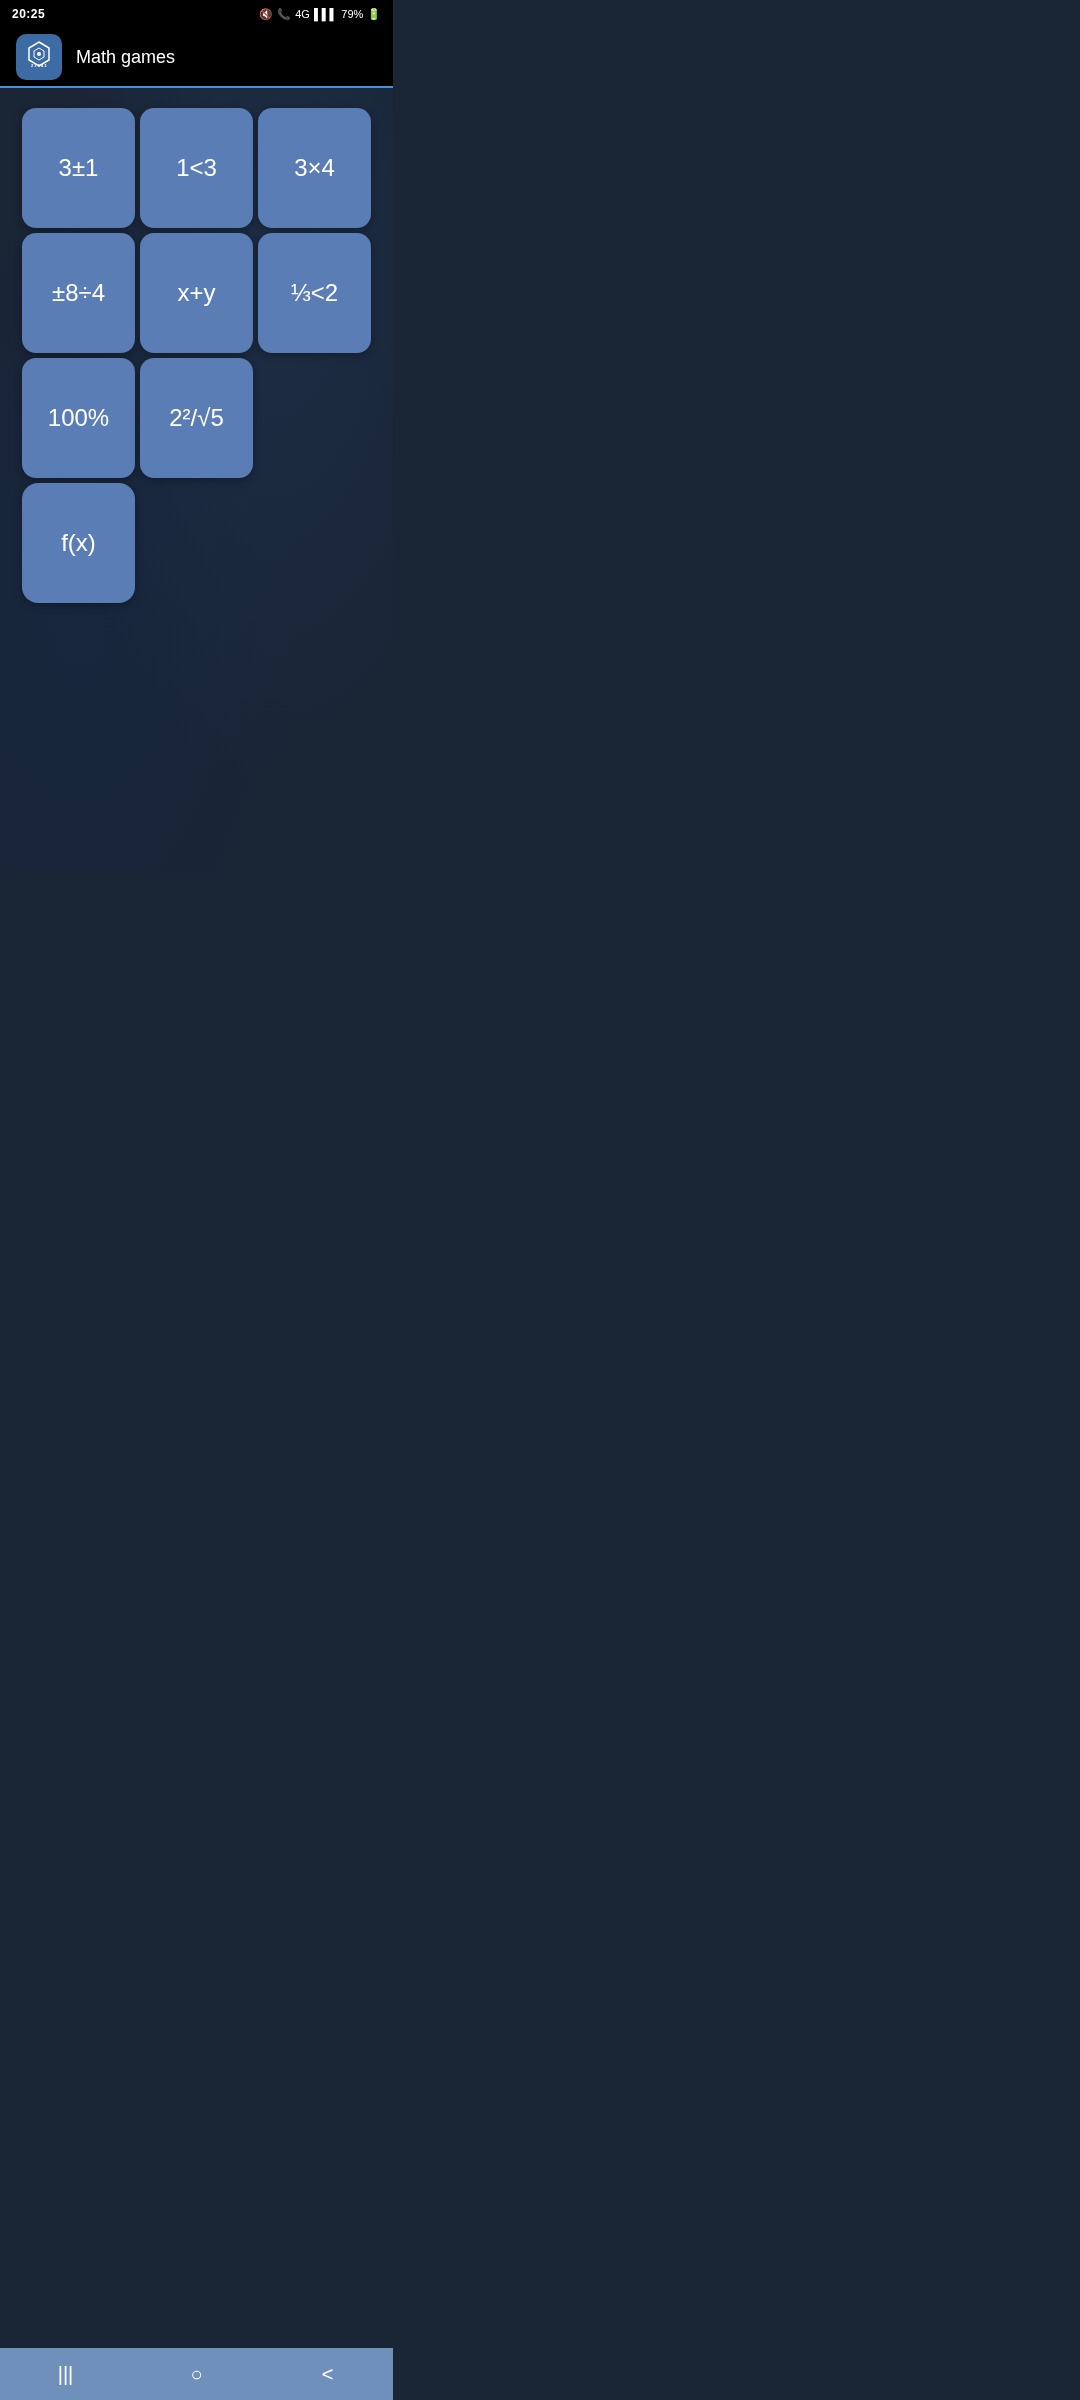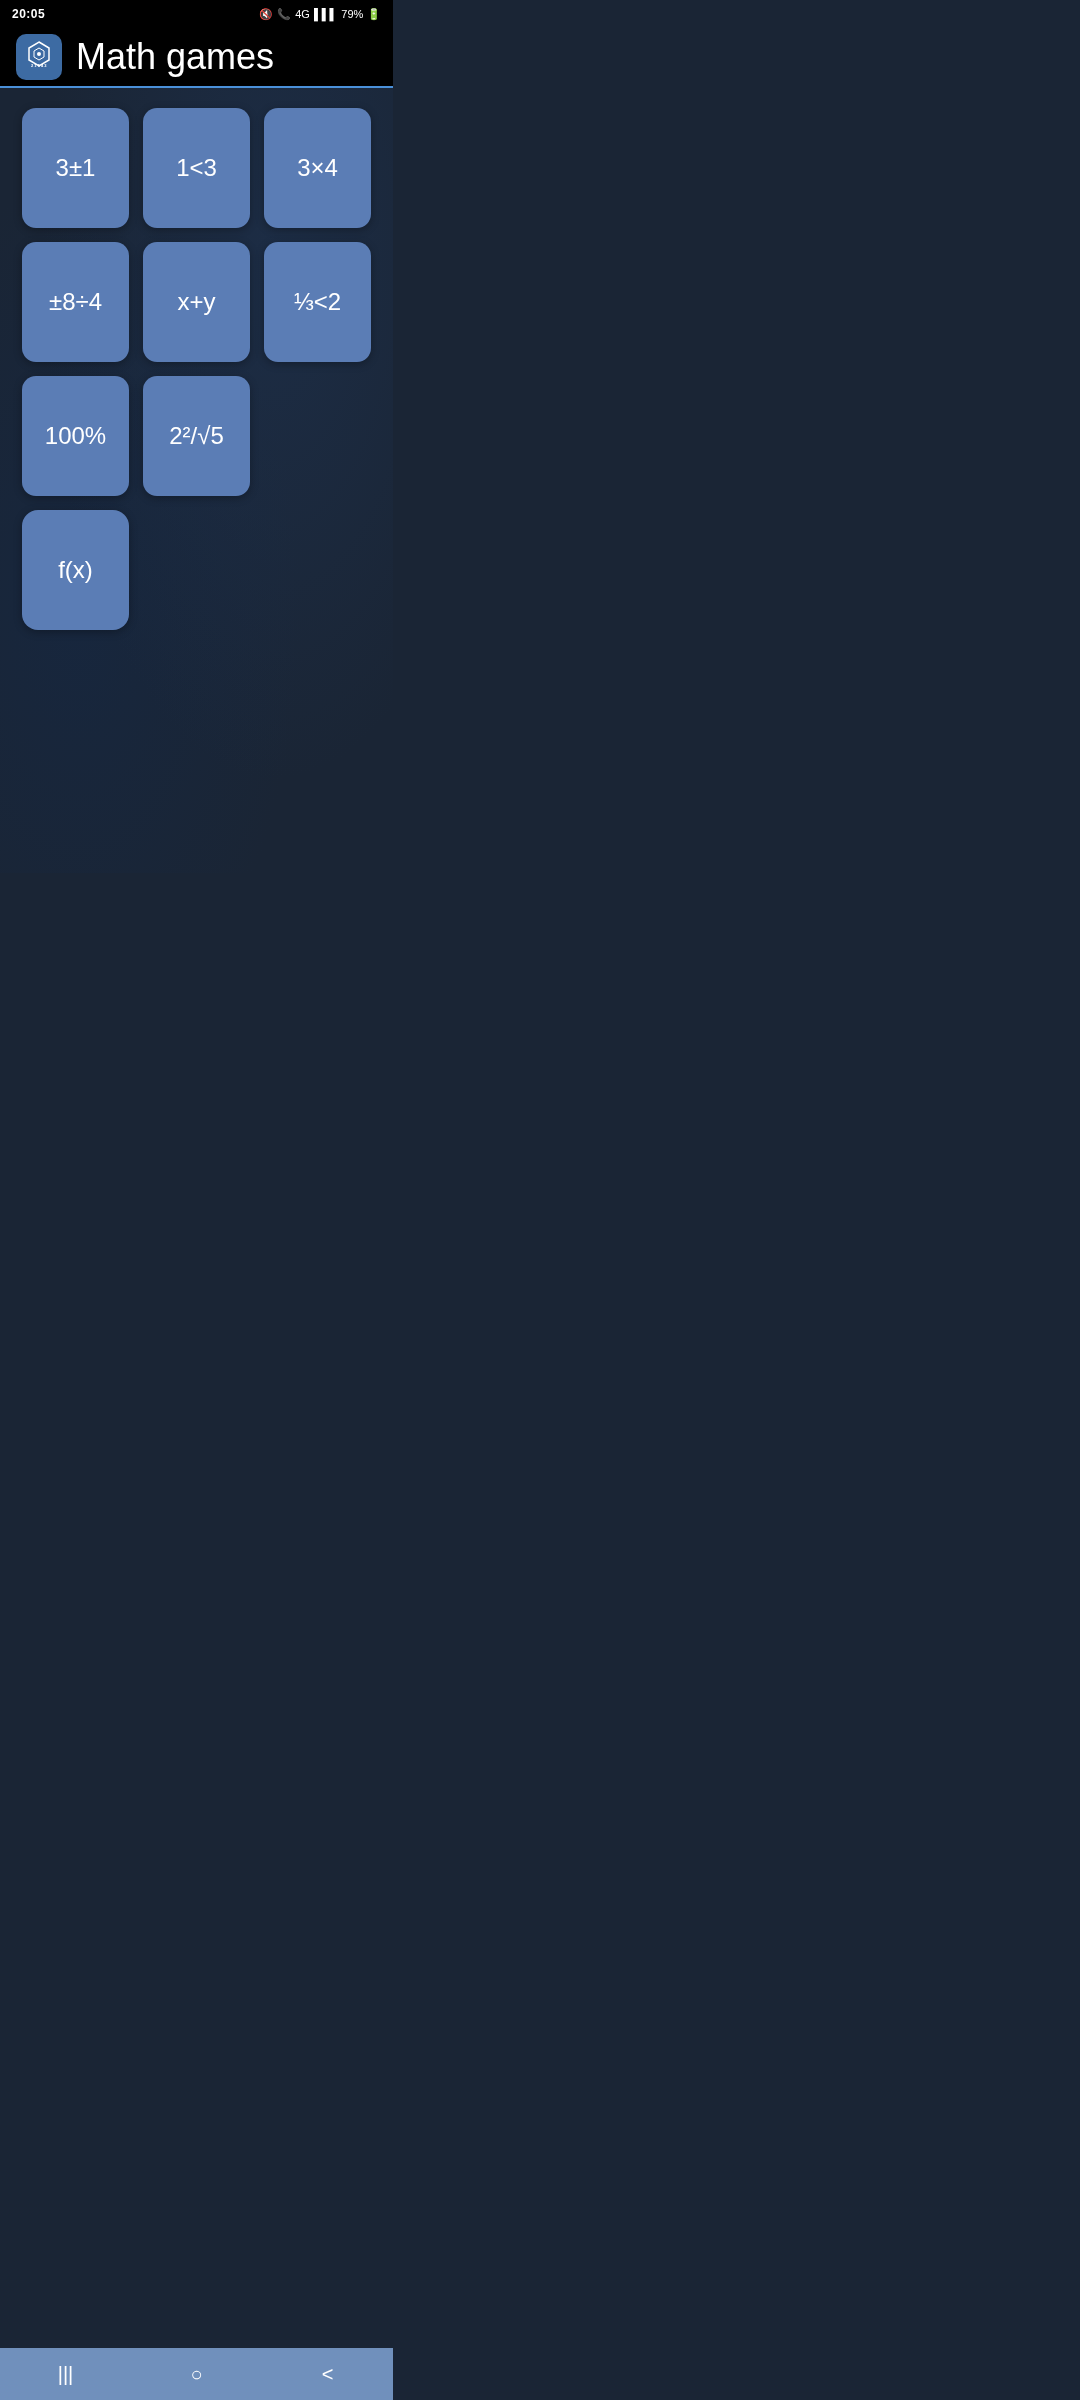--- a/index.html
+++ b/index.html
@@ -102,33 +102,33 @@
       justify-content: center;
       flex-shrink: 0;
     }
 
     .app-icon svg {
       width: 36px;
       height: 36px;
     }
 
     .app-title {
-      font-size: 36px;
+      font-size: 18px;
       color: #fff;
       font-weight: 400;
     }
 
     
     .main-content {
       position: relative;
       z-index: 5;
       padding: 20px 22px;
       display: grid;
       grid-template-columns: repeat(3, 1fr);
-      gap: 14px;
+      gap: 5px;
     }
 
     .game-card {
       background-color: #5b7db5;
       border-radius: 14px;
       height: 120px;
       display: flex;
       align-items: center;
       justify-content: center;
       cursor: pointer;
@@ -189,21 +189,21 @@
   ∞ ≤ ≥ ± ≠ α β γ δ f(x) sin cos tan log ∂ ∇ ∈ ⊂ ∩ ∪ → ← ↑ ↓ 3±1
   1&lt;3 3×4 6÷2 ±8÷4 x+y ⅓&lt;2 100% 2²/√5 f(x) ∫ dx² ∑ π × ÷ √ ∞
   ≤ ≥ ± ≠ α β γ δ f(x) sin cos tan log ∂ ∇ ∈ ⊂ ∩ ∪ → ← ↑ ↓ 3±1 1&lt;3
   3×4 6÷2 ±8÷4 x+y ⅓&lt;2 100% 2²/√5 f(x) ∫ dx² ∑ π × ÷ √ ∞ ≤ ≥ ±
   ≠ α β γ δ f(x) sin cos tan log ∂ ∇ ∈ ⊂ ∩ ∪ → ← ↑ ↓ 3±1 1&lt;3 3×4
   6÷2 ±8÷4 x+y ⅓&lt;2 100% 2²/√5 f(x) ∫ dx² ∑ π × ÷ √ ∞ ≤ ≥ ± ≠ α
   β γ δ f(x) sin cos tan log ∂ ∇ ∈ ⊂ ∩ ∪ → ← ↑ ↓ 3±1 1&lt;3 3×4
 </div>
 
 <div class="status-bar">
-  <span class="status-left">20:05</span>
+  <span class="status-left">20:25</span>
   <div class="status-right">
     <span class="status-icon">🔇</span>
     <span class="status-icon">📞</span>
     <span>4G</span>
     <span>▌▌▌</span>
     <span>79%</span>
     <span>🔋</span>
   </div>
 </div>
 

